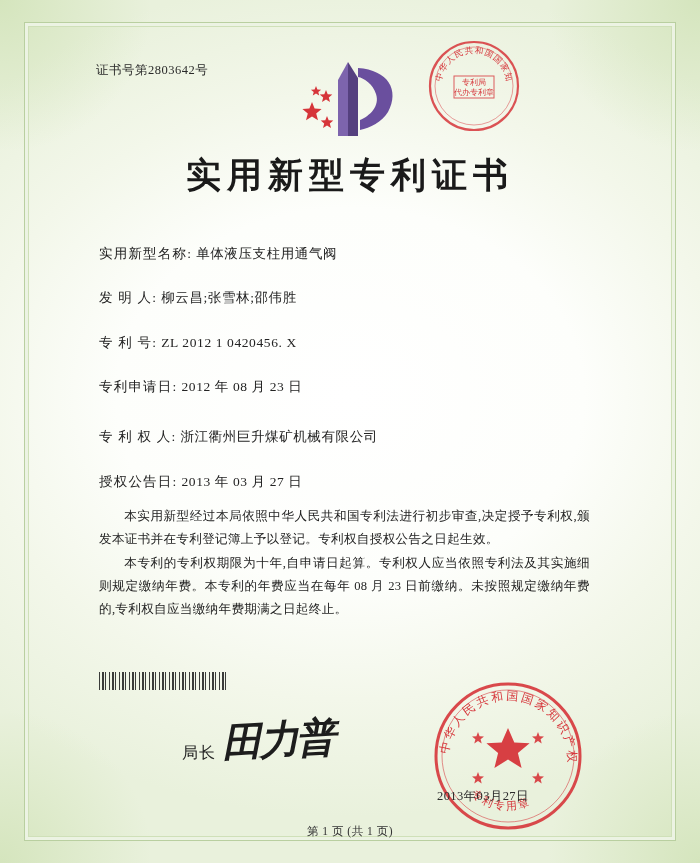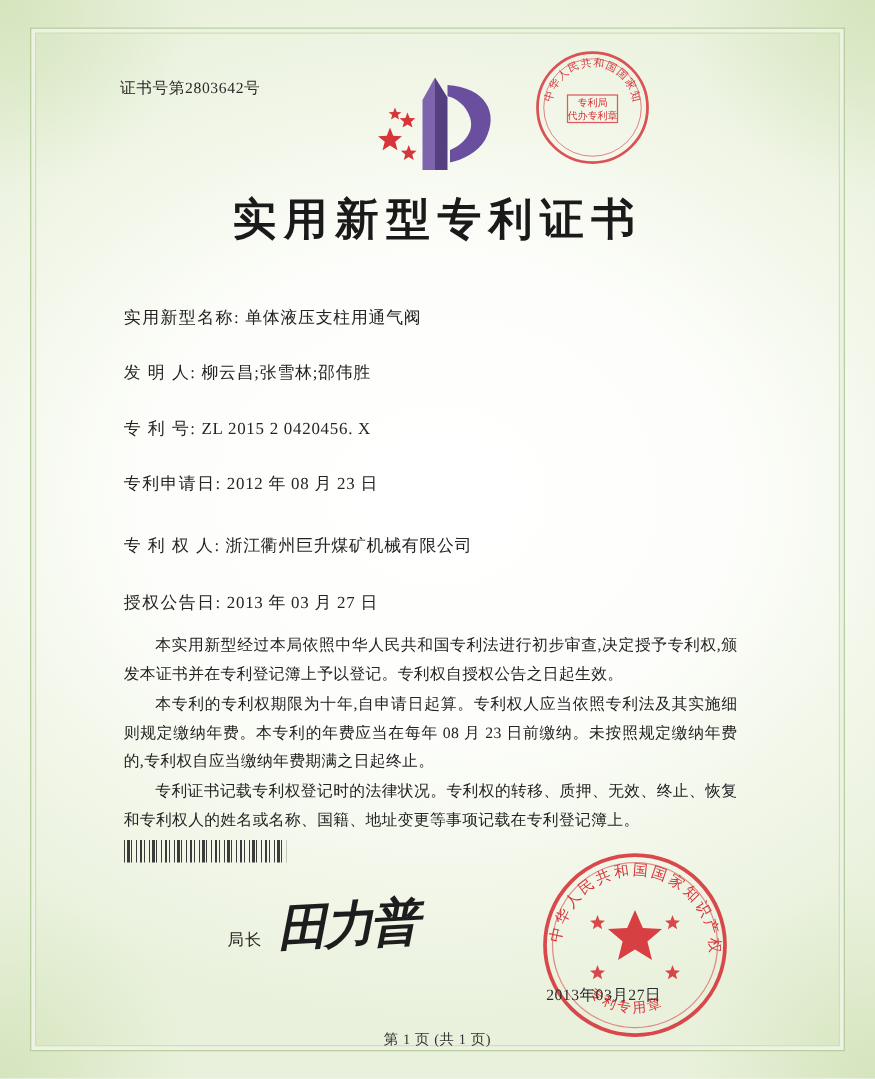--- a/index.html
+++ b/index.html
@@ -144,21 +144,21 @@
         #1b1b1b 3px, #1b1b1b 5px, transparent 5px, transparent 6px,
         #1b1b1b 6px, #1b1b1b 7px, transparent 7px, transparent 10px);
     opacity: 0.85;
   }
 
   
   .director-label {
     position: absolute;
     left: 182px;
     top: 743px;
-    font-size: 13px;
+    font-size: 16px;
     color: #232323;
     letter-spacing: 1px;
   }
   .signature {
     position: absolute;
     left: 222px;
     top: 712px;
     width: 130px;
     height: 62px;
     font-family: "DejaVu Serif", serif;
@@ -254,39 +254,38 @@
     <div class="field f1">
       <span class="label">实用新型名称:</span>
       <span class="value">单体液压支柱用通气阀</span>
     </div>
     <div class="field f2">
       <span class="label">发 明 人:</span>
       <span class="value">柳云昌;张雪林;邵伟胜</span>
     </div>
     <div class="field f3">
       <span class="label">专 利 号:</span>
-      <span class="value">ZL 2015 2 0420456. X</span>
+      <span class="value">ZL 2012 1 0420456. X</span>
     </div>
     <div class="field f4">
       <span class="label">专利申请日:</span>
       <span class="value">2012 年 08 月 23 日</span>
     </div>
     <div class="field f5">
       <span class="label">专 利 权 人:</span>
       <span class="value">浙江衢州巨升煤矿机械有限公司</span>
     </div>
     <div class="field f6">
       <span class="label">授权公告日:</span>
       <span class="value">2013 年 03 月 27 日</span>
     </div>
 
     <div class="body-text">
       <p>本实用新型经过本局依照中华人民共和国专利法进行初步审查,决定授予专利权,颁发本证书并在专利登记簿上予以登记。专利权自授权公告之日起生效。</p>
       <p>本专利的专利权期限为十年,自申请日起算。专利权人应当依照专利法及其实施细则规定缴纳年费。本专利的年费应当在每年 08 月 23 日前缴纳。未按照规定缴纳年费的,专利权自应当缴纳年费期满之日起终止。</p>
-      <p>专利证书记载专利权登记时的法律状况。专利权的转移、质押、无效、终止、恢复和专利权人的姓名或名称、国籍、地址变更等事项记载在专利登记簿上。</p>
     </div>
 
     <div class="barcode"></div>
 
     <div class="director-label">局长</div>
 
     <div class="signature">田力普</div>
 
     <div class="seal">
       <svg width="152" height="152" viewBox="0 0 152 152">

